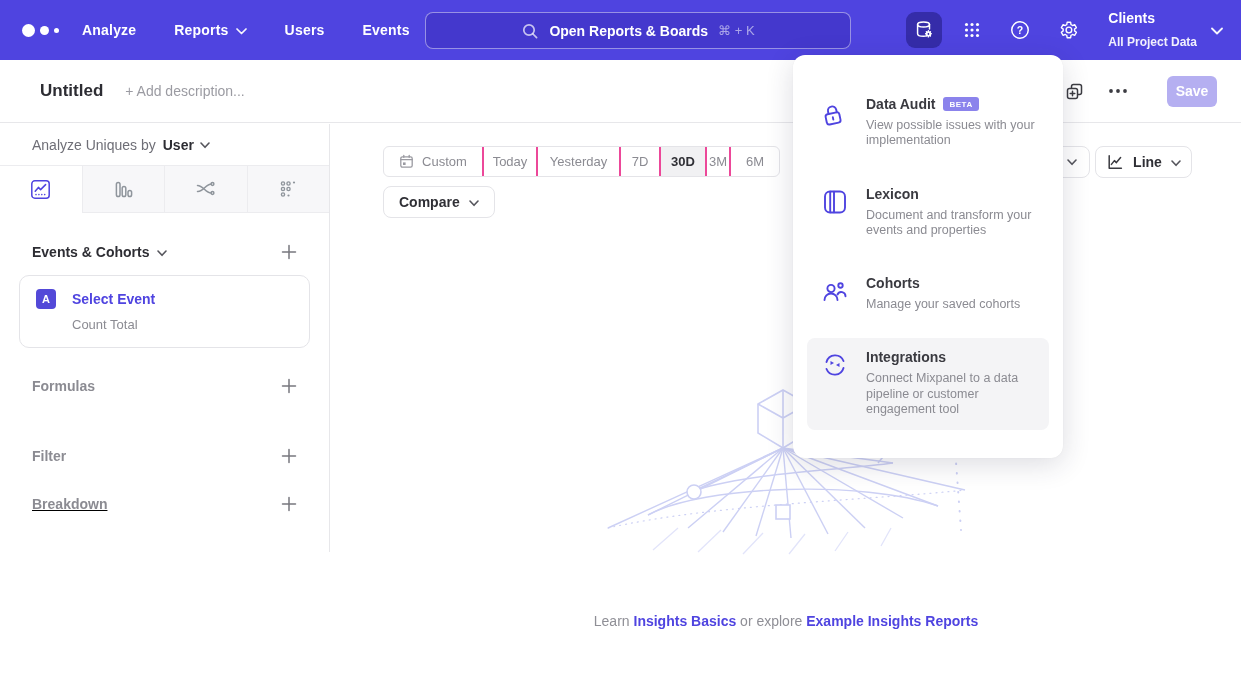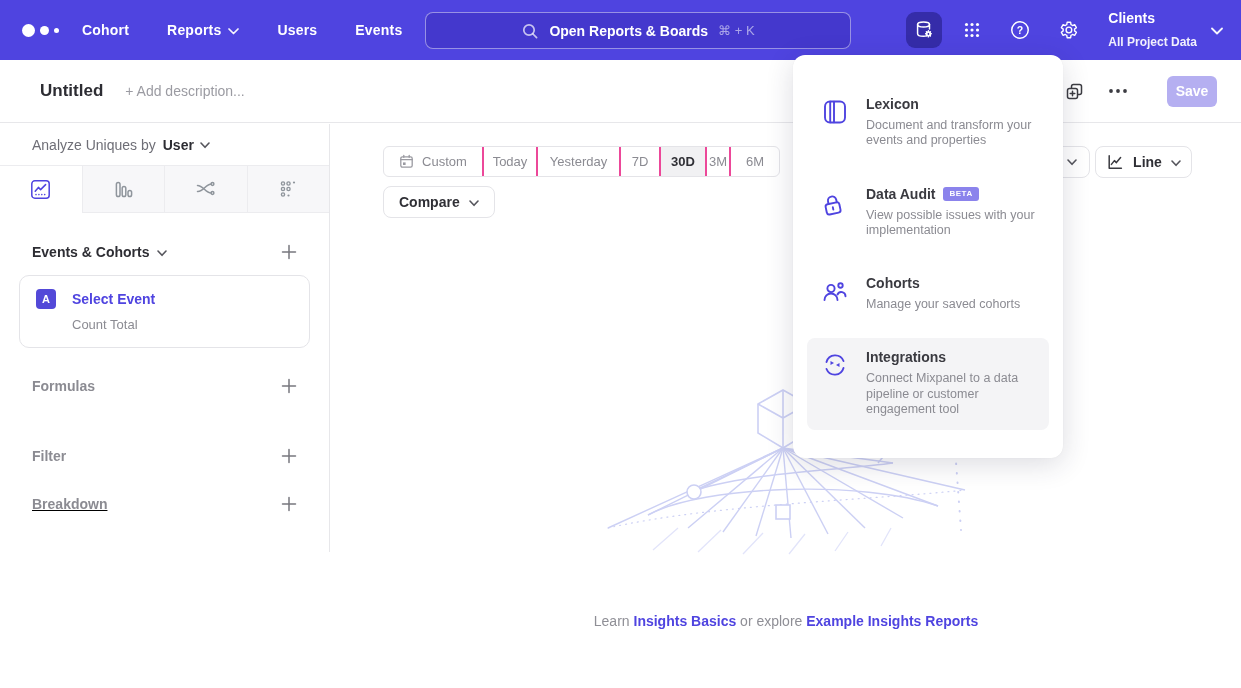--- a/index.html
+++ b/index.html
@@ -185,21 +185,21 @@
 <body>
 
 <div class="navbar">
   <div class="logo">
     <span class="d1"></span>
       <span class="d2"></span>
       <span class="d3"></span>
   </div>
   <div class="nav-items">
     <div class="nav-item">
-      <span>Cohort</span>
+      <span>Analyze</span>
     </div>
     <div class="nav-item">
       <span>Reports</span>
       <svg class="nav-chevron" width="11" height="7" viewBox="0 0 11 7">
           <polyline points="1,1 5.5,5.5 10,1" fill="none" stroke="#fff" stroke-width="1.7" stroke-linecap="round" stroke-linejoin="round"></polyline>
         </svg>
     </div>
     <div class="nav-item">
       <span>Users</span>
     </div>
@@ -491,47 +491,47 @@
     <a>Insights Basics</a>
     <span>or explore</span>
     <a>Example Insights Reports</a>
   </div>
 </div>
 
 <div class="panel">
 
   <div class="panel-item">
     <div class="panel-icon">
-      <svg width="28" height="28" viewBox="0 0 28 28" fill="none" stroke="currentColor" stroke-width="1.9" stroke-linecap="round">
-        <rect x="4" y="3.5" width="20" height="21" rx="5"></rect>
-        <path d="M9.2 3.8v20.4 M13 3.8v20.4"></path>
-      </svg>
-    </div>
-    <div class="panel-text">
-      <div class="panel-title-row">
-        <span class="panel-title">Lexicon</span>
-      </div>
-      <div class="panel-desc">Document and transform your events and properties</div>
-    </div>
-  </div>
-
-  <div class="panel-item">
-    <div class="panel-icon">
       <svg width="28" height="28" viewBox="0 0 28 28" fill="none" stroke="currentColor" stroke-width="1.9" stroke-linecap="round" stroke-linejoin="round" transform="rotate(-12 14 14)">
         <rect x="7" y="12" width="14" height="10.5" rx="2.5"></rect>
         <path d="M10.5 12V9.5a4.2 4.2 0 0 1 8.4 0V12"></path>
         <path d="M14 16v2.5"></path>
       </svg>
     </div>
     <div class="panel-text">
       <div class="panel-title-row">
         <span class="panel-title">Data Audit</span>
         <span class="beta-badge">BETA</span>
       </div>
       <div class="panel-desc">View possible issues with your implementation</div>
+    </div>
+  </div>
+
+  <div class="panel-item">
+    <div class="panel-icon">
+      <svg width="28" height="28" viewBox="0 0 28 28" fill="none" stroke="currentColor" stroke-width="1.9" stroke-linecap="round">
+        <rect x="4" y="3.5" width="20" height="21" rx="5"></rect>
+        <path d="M9.2 3.8v20.4 M13 3.8v20.4"></path>
+      </svg>
+    </div>
+    <div class="panel-text">
+      <div class="panel-title-row">
+        <span class="panel-title">Lexicon</span>
+      </div>
+      <div class="panel-desc">Document and transform your events and properties</div>
     </div>
   </div>
 
   <div class="panel-item">
     <div class="panel-icon">
       <svg width="28" height="28" viewBox="0 0 28 28" fill="none" stroke="currentColor" stroke-width="1.9" stroke-linecap="round">
         <circle cx="10" cy="11.5" r="3.6"></circle>
         <path d="M3.5 23a6.5 6.5 0 0 1 13 0"></path>
         <circle cx="19.5" cy="8.5" r="2.2"></circle>
         <path d="M16.5 17.5a4.2 4.2 0 0 1 8 1.8"></path>

